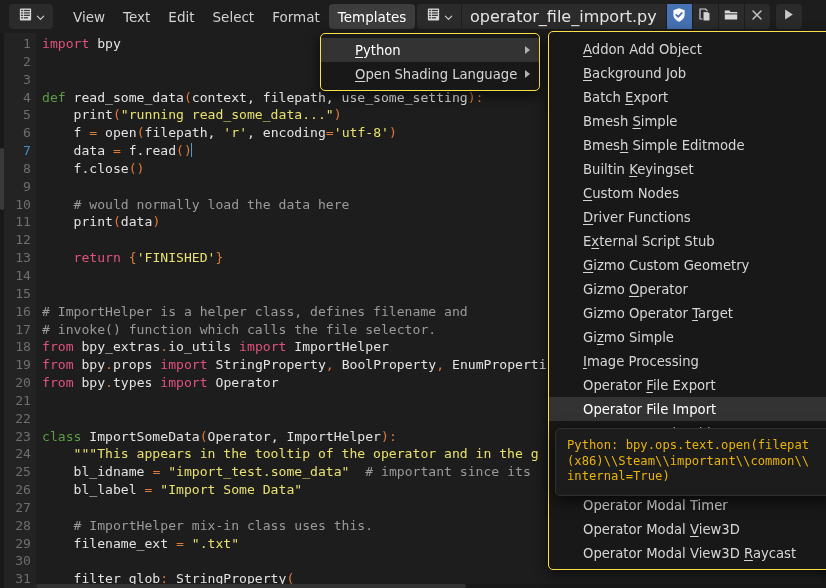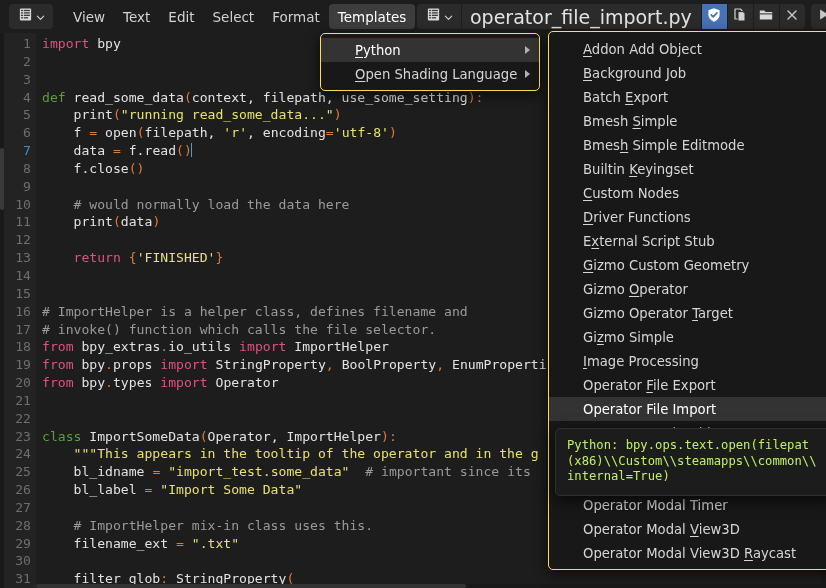--- a/index.html
+++ b/index.html
@@ -41,21 +41,21 @@
   .datablock-selector {
     width: 44px; height: 25px;
     background: #2b2b2b; border-radius: 4px 0 0 4px;
     display: flex; align-items: center; justify-content: center; gap: 3px;
     cursor: pointer;
   }
   .datablock-name {
     height: 25px; background: #2b2b2b;
     display: flex; align-items: center;
     padding: 0 9px 0 8px;
-    color: #e4e4e4; font-size: 19px;
+    color: #e4e4e4; font-size: 16px;
     margin-left: 1px;
     min-width: 152px;
     cursor: text;
   }
   .hdr-icon-btn {
     width: 25px; height: 25px;
     background: #2b2b2b;
     display: flex; align-items: center; justify-content: center;
     margin-left: 1px; cursor: pointer;
   }
@@ -171,21 +171,21 @@
     z-index: 80;
     overflow: hidden;
   }
   .tip-title {
     color: #e8e8e8; font-size: 12.6px;
     font-family: "DejaVu Sans", "Liberation Sans", sans-serif;
     margin-bottom: 5px;
     white-space: nowrap;
   }
   .tip-py {
-    color: #bef264; font-size: 12.2px;
+    color: #eab308; font-size: 12.2px;
     font-family: "DejaVu Sans Mono", "Liberation Mono", monospace;
     line-height: 15.5px;
     white-space: pre;
   }
 </style>
 </head>
 <body>
 
 <div id="app">
 
@@ -380,17 +380,17 @@
       <div class="dd-item">
         <span>Operator Modal <span class="acc">V</span>iew3D</span>
       </div>
       <div class="dd-item">
         <span>Operator Modal View3D <span class="acc">R</span>aycast</span>
       </div>
     </div>
 
   <div class="tooltip">
     <div class="tip-py">Python: bpy.ops.text.open(filepat</div>
-    <div class="tip-py">(x86)\\Custom\\steamapps\\common\\</div>
+    <div class="tip-py">(x86)\\Steam\\important\\common\\</div>
     <div class="tip-py">internal=True)</div>
   </div>
 
 </div>
 
 </body></html>

